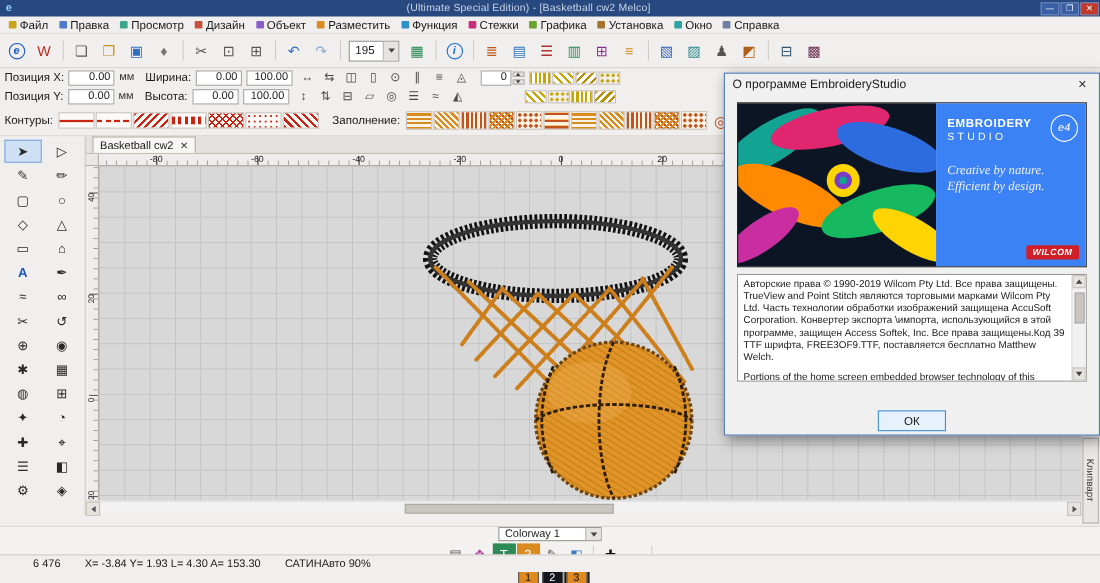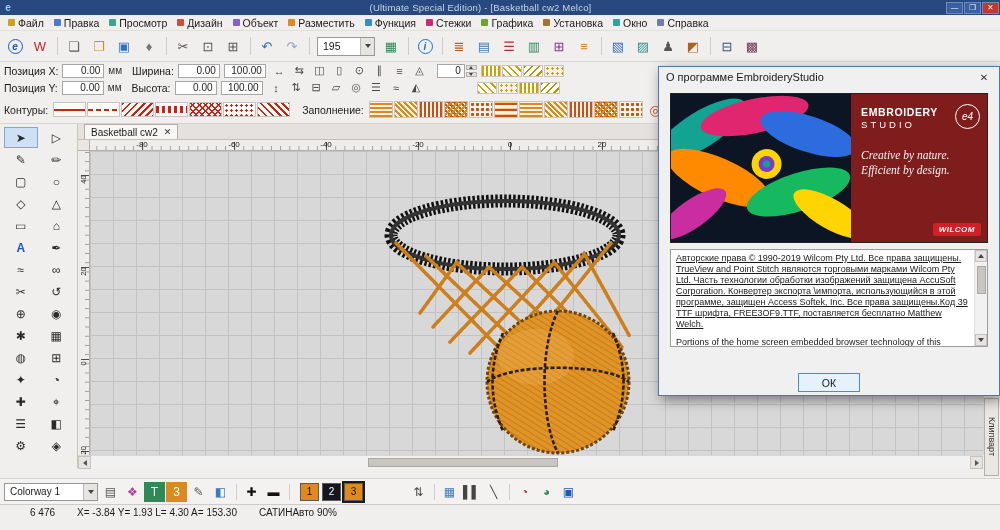--- a/index.html
+++ b/index.html
@@ -19,21 +19,21 @@
   .menu-item{display:flex;align-items:center;gap:3px;padding:1px 5px;font-size:10.5px;cursor:default;}
   .mi-ic{width:7px;height:7px;border-radius:1px;display:inline-block;}
 
   
   .toolbar1{position:absolute;left:0;top:31px;right:0;height:31px;border-bottom:1px solid #d8d4d0;display:flex;align-items:center;padding:0 3px;}
   .tb-group{display:flex;align-items:center;gap:1px;}
   .tb-icon{width:24px;height:24px;display:flex;align-items:center;justify-content:center;font-size:13px;border:1px solid rgba(0,0,0,0);}
   .tb-icon.sep{width:8px;}
   .tb-icon.sep::after{content:"";width:1px;height:18px;background:#cfccc7;}
   .tb-icon.round .g{border:1.5px solid currentColor;border-radius:50%;width:15px;height:15px;line-height:13px;font-size:10px;font-weight:bold;font-style:italic;text-align:center;}
-  .zoombox{width:58px;height:19px;background:#fff;border:1px solid #979797;display:flex;align-items:center;margin:0 4px;}
+  .zoombox{width:46px;height:19px;background:#fff;border:1px solid #979797;display:flex;align-items:center;margin:0 4px;}
   .zoombox .zv{flex:1;padding-left:5px;font-size:10.5px;}
   .zoombox .za{width:14px;height:100%;background:#e6e4e1;border-left:1px solid #bbb;display:flex;align-items:center;justify-content:center;}
   .tri-dn{width:0;height:0;border-left:3.5px solid transparent;border-right:3.5px solid transparent;border-top:4px solid #444;}
   .tri-up{width:0;height:0;border-left:3.5px solid transparent;border-right:3.5px solid transparent;border-bottom:4px solid #444;}
 
   
   .paramrow{position:absolute;left:0;right:0;height:17px;display:flex;align-items:center;padding-left:4px;gap:4px;}
   #rowA{top:62px;} #rowB{top:79px;}
   .plabel{font-size:10.5px;white-space:nowrap;}
   .pfield{width:42px;height:14px;background:#fff;border:1px solid #a6a6a6;font-size:10px;text-align:right;padding-right:3px;line-height:12px;}
@@ -98,21 +98,21 @@
   
   .vsb{position:absolute;left:983px;top:151px;width:13px;height:304px;background:#f1f1f1;border-left:1px solid #d6d6d6;}
   .hsb{position:absolute;left:78px;top:455px;width:905px;height:13px;background:#f1f1f1;border-top:1px solid #d6d6d6;}
   .sb-btn{position:absolute;width:13px;height:13px;background:#e6e4e1;border:1px solid #c6c2bd;display:flex;align-items:center;justify-content:center;}
   .sb-thumb{position:absolute;background:#c9c6c1;border:1px solid #aba8a3;}
   .tri-l{width:0;height:0;border-top:3.5px solid transparent;border-bottom:3.5px solid transparent;border-right:4px solid #555;}
   .tri-r{width:0;height:0;border-top:3.5px solid transparent;border-bottom:3.5px solid transparent;border-left:4px solid #555;}
   .docker{position:absolute;left:984px;top:398px;width:15px;height:78px;background:#e9e7e4;border:1px solid #b5b0aa;writing-mode:vertical-rl;font-size:9px;color:#333;display:flex;align-items:center;justify-content:center;z-index:5;}
 
   
-  .colorbar{position:absolute;left:0;top:478px;right:0;height:26px;background:#f3f2f0;border-top:1px solid #d8d4d0;display:flex;align-items:center;padding:0 4px;gap:2px;}
+  .colorbar{position:absolute;left:0;top:478px;right:0;height:26px;background:#f3f2f0;border-top:1px solid #d8d4d0;display:flex;align-items:center;padding:0 4px;gap:2px;flex-direction:column;}
   .cw-select{width:94px;height:18px;background:#fff;border:1px solid #979797;display:flex;align-items:center;font-size:10px;}
   .cw-t{flex:1;padding-left:5px;}
   .cw-a{width:14px;height:100%;background:#e6e4e1;border-left:1px solid #bbb;display:flex;align-items:center;justify-content:center;}
   .cb-icon{width:21px;height:20px;display:flex;align-items:center;justify-content:center;font-size:12px;border:1px solid rgba(0,0,0,0);}
   .cb-icon.sep{width:8px;}
   .cb-icon.sep::after{content:"";width:1px;height:16px;background:#d2cec9;}
   .chips{margin-left:4px;}
   .chip{width:19px;height:18px;border:1px solid #5a5a5a;display:flex;align-items:center;justify-content:center;font-size:10px;margin:0 1px;}
   .chip.sel{box-shadow:0 0 0 2px #1c1c1c;}
   .rgroup{margin-left:42px;}
@@ -123,28 +123,28 @@
   .machine{position:absolute;right:80px;top:0;}
   .grip{position:absolute;right:1px;top:0;width:9px;height:9px;background:repeating-linear-gradient(135deg,#b5b0aa 0 1px,rgba(0,0,0,0) 1px 3px);}
 
   
   .dialog{position:absolute;left:658px;top:66px;width:342px;height:330px;background:#f0f0f0;border:1px solid #4a78b8;box-shadow:3px 4px 12px rgba(0,0,0,.45);z-index:50;}
   .dlg-title{height:20px;display:flex;align-items:center;padding-left:7px;font-size:11px;color:#1a1a1a;}
   .dlg-close{margin-left:auto;width:30px;height:20px;display:flex;align-items:center;justify-content:center;font-size:10px;color:#333;}
   .dlg-img{position:absolute;left:11px;top:26px;right:11px;height:150px;display:flex;border:1px solid #222;}
   .dlg-art{width:57%;position:relative;background:#0b1524;overflow:hidden;}
   .dlg-art svg{display:block;width:100%;height:100%;}
-  .dlg-brand{width:43%;background:#7f1d1d;color:#fff;position:relative;padding:12px 11px 6px 10px;}
+  .dlg-brand{width:43%;background:#3b82f6;color:#fff;position:relative;padding:12px 11px 6px 10px;}
   .brand-name{font-size:10.5px;font-weight:bold;letter-spacing:.6px;}
   .brand-sub{font-size:9.5px;letter-spacing:3px;margin-top:1px;}
   .badge{position:absolute;right:7px;top:10px;width:25px;height:25px;border:1.5px solid #fff;border-radius:50%;font-size:10px;font-style:italic;display:flex;align-items:center;justify-content:center;}
   .taglines{margin-top:18px;font-family:"Liberation Serif",serif;font-style:italic;font-size:11.5px;line-height:15px;color:#f2f2f2;}
   .wilcom{position:absolute;right:6px;bottom:6px;background:#d01f26;color:#fff;font-size:8px;font-weight:bold;font-style:italic;padding:2px 6px;border-radius:2px;letter-spacing:.5px;}
   .dlg-text{position:absolute;left:11px;top:182px;right:11px;height:98px;background:#fff;border:1px solid #9a9a9a;font-size:9px;line-height:11px;padding:3px 17px 3px 5px;overflow:hidden;}
-  .dlg-text p{margin-bottom:7px;text-decoration:underline;}
+  .dlg-text p{margin-bottom:7px;}
   .dlg-vsb{position:absolute;right:0;top:0;width:13px;height:100%;background:#f1f1f1;border-left:1px solid #ddd;}
   .dlg-vsb .sb-thumb{left:2px;top:16px;width:9px;height:28px;}
   .dlg-version{position:absolute;left:11px;top:286px;right:11px;height:16px;border:1px solid #b5b0aa;background:#ededec;display:flex;align-items:center;justify-content:center;font-size:9.5px;}
   .dlg-ok{position:absolute;left:50%;transform:translateX(-50%);top:306px;width:62px;height:19px;background:#e7f1fb;border:1px solid #3d8fd6;font-size:10.5px;display:flex;align-items:center;justify-content:center;}
 </style>
 </head>
 <body>
 
 <div id="app">
 

